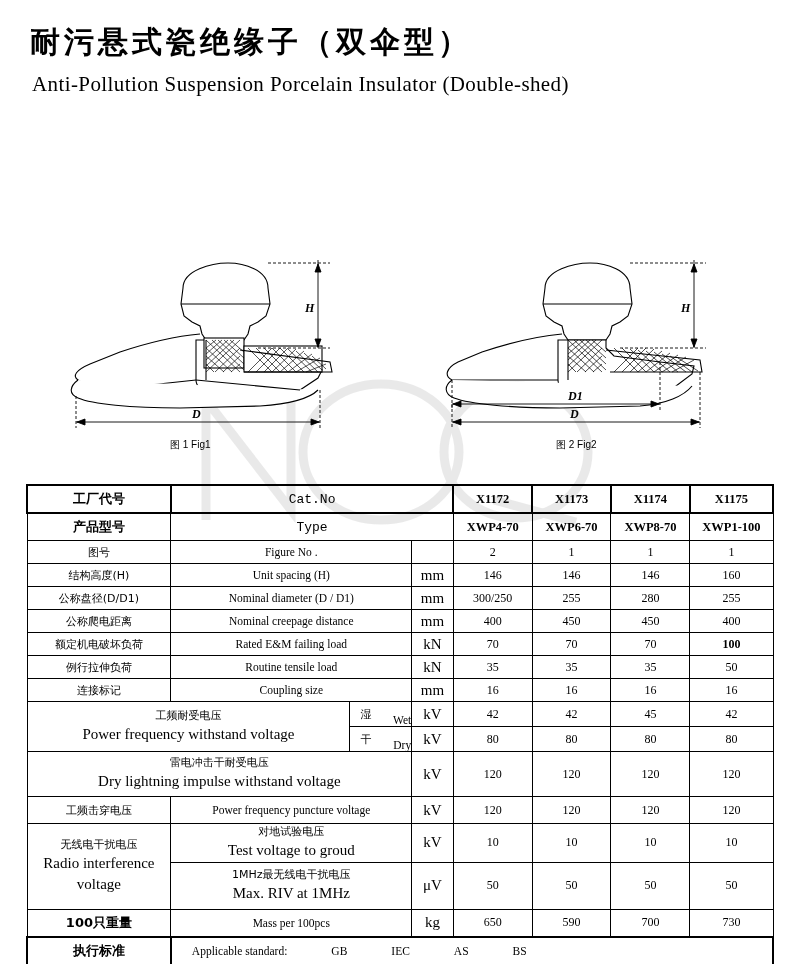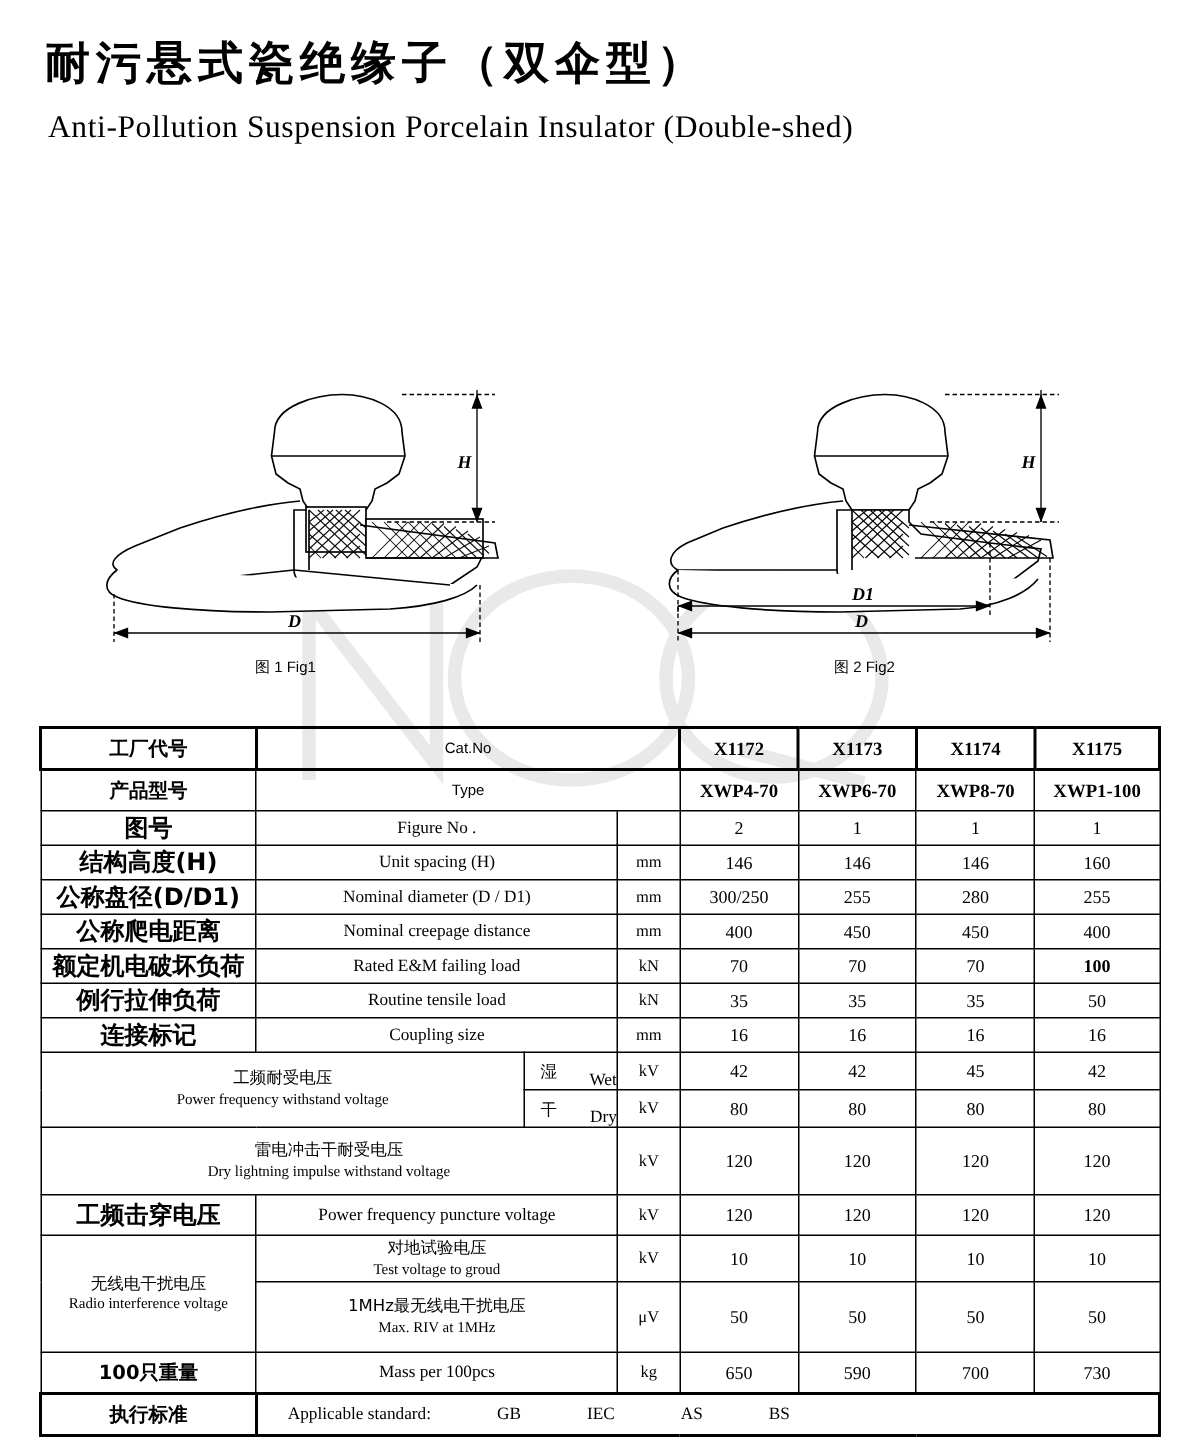--- a/index.html
+++ b/index.html
@@ -80,58 +80,58 @@
     border: 1px solid #000;
     padding: 0;
     text-align: center;
     vertical-align: middle;
     height: 22px;
   }
   .tbl-outer { border: 2px solid #000 !important; }
   td.lbl-zh {
     text-align: left;
     padding-left: 14px;
-    font-size: 16px;
-    font-weight: bold;
+    font-size: 11px;
+    font-weight: normal;
     font-family: "DejaVu Sans", sans-serif;
   }
   td.lbl-en {
     text-align: left;
     padding-left: 8px;
     font-size: 11.5px;
     font-family: "Liberation Serif", serif;
   }
   td.lbl-both {
     text-align: left;
     padding-left: 8px;
     font-size: 11px;
     line-height: 1.45;
     font-family: "DejaVu Sans", sans-serif;
   }
-  td.lbl-both .en { font-family: "Liberation Serif", serif; font-size: 10px; }
+  td.lbl-both .en { font-family: "Liberation Serif", serif; font-size: 15px; }
   td.unit {
-    font-size: 11px;
+    font-size: 15px;
     font-family: "Liberation Serif", serif;
   }
   td.val {
     font-size: 12px;
     font-family: "Liberation Serif", serif;
   }
   td.val.bold { font-weight: bold; }
   td.head-zh {
     font-size: 13px;
     font-weight: bold;
     text-align: left;
     padding-left: 14px;
   }
   td.head-en {
-    font-size: 10px;
+    font-size: 13px;
     text-align: left;
     padding-left: 8px;
-    font-family: Liberation Sans, sans-serif;
+    font-family: Liberation Mono, monospace;
   }
   td.head-val {
     font-size: 12.5px;
     font-weight: bold;
     font-family: "Liberation Serif", serif;
   }
   .sub-zh { font-size: 11px; font-family: "DejaVu Sans", sans-serif; }
   .sub-en { font-size: 11.5px; font-family: "Liberation Serif", serif; margin-top: 12px; }
   .two-line { line-height: 1.4; }
   .std-row td { text-align: left; }

